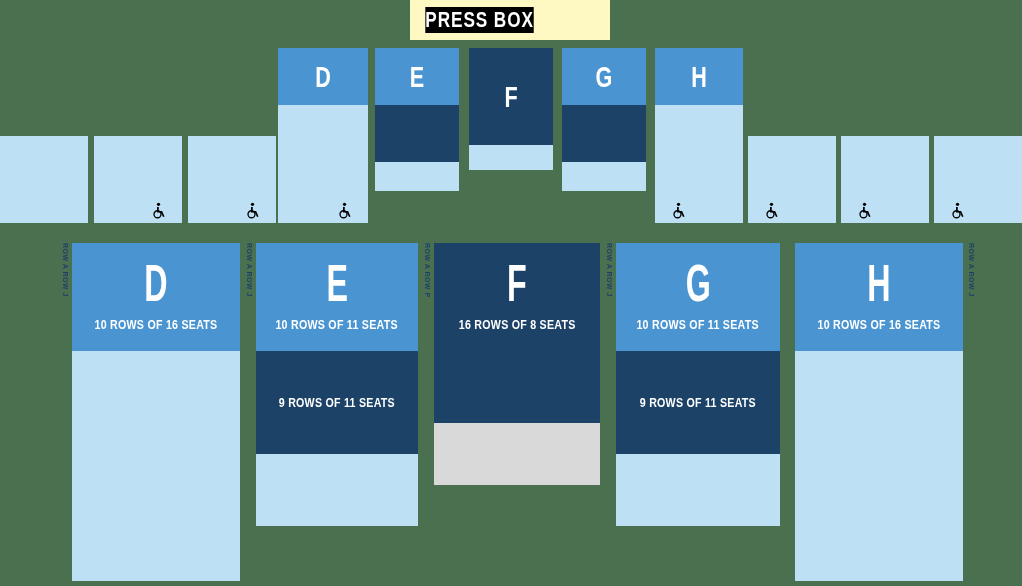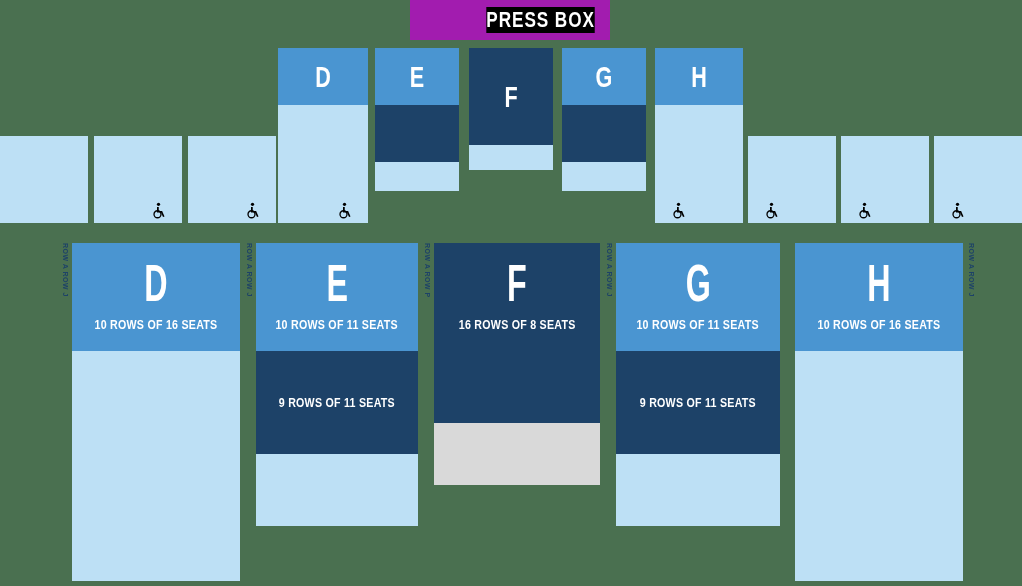--- a/index.html
+++ b/index.html
@@ -24,24 +24,24 @@
     display: flex;
     align-items: center;
     justify-content: center;
     letter-spacing: 1.2px;
     font-weight: bold;
     font-size: 22px;
     transform: scaleX(0.78);
     transform-origin: center center;
   }
   .pressbox-wrap {
-    background: #a21caf;
-    display: flex;
-    align-items: center;
-    justify-content: flex-end;
+    background: #fef9c3;
+    display: flex;
+    align-items: center;
+    justify-content: flex-start;
   }
 
   
   .blk-mid   { background: #4a95d1; }
   .blk-dark  { background: #1d4268; }
   .blk-light { background: #bde0f5; }
   .blk-gray  { background: #d9d9d9; }
 
   
   .top-letter {

